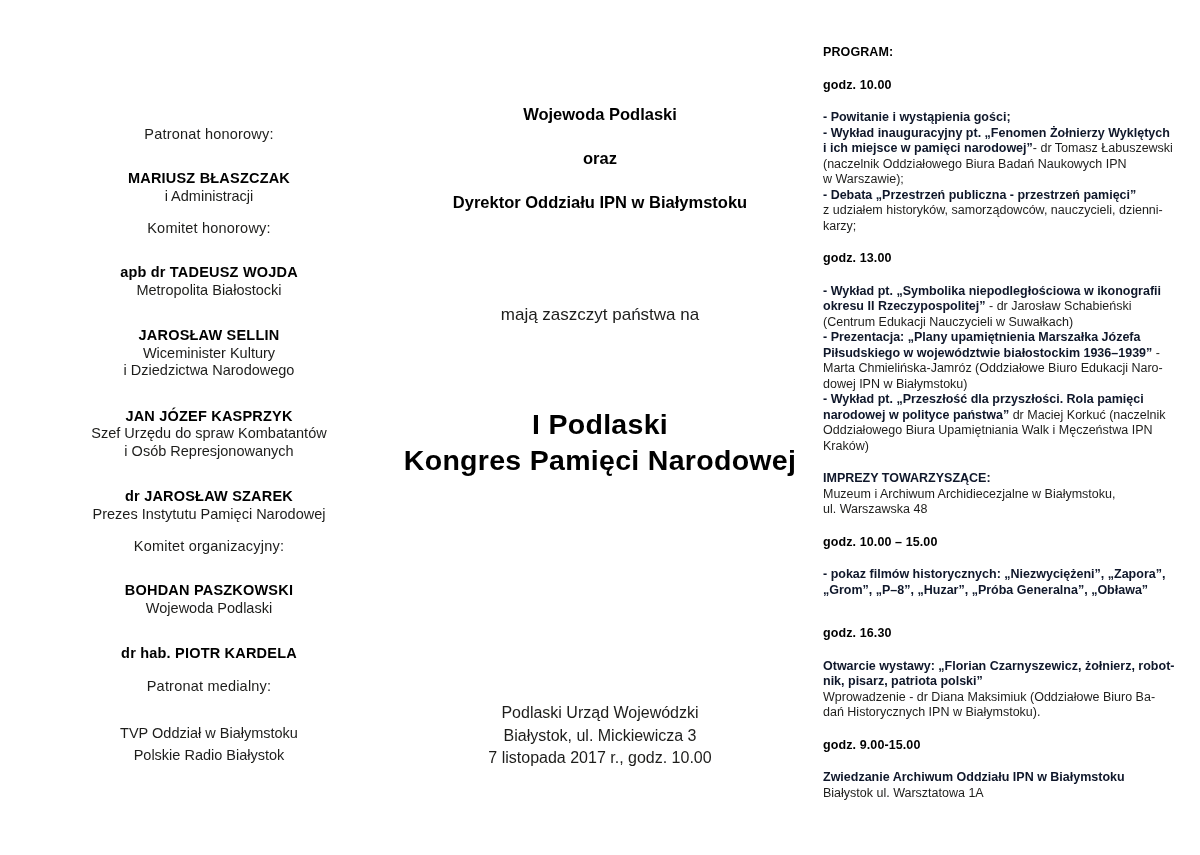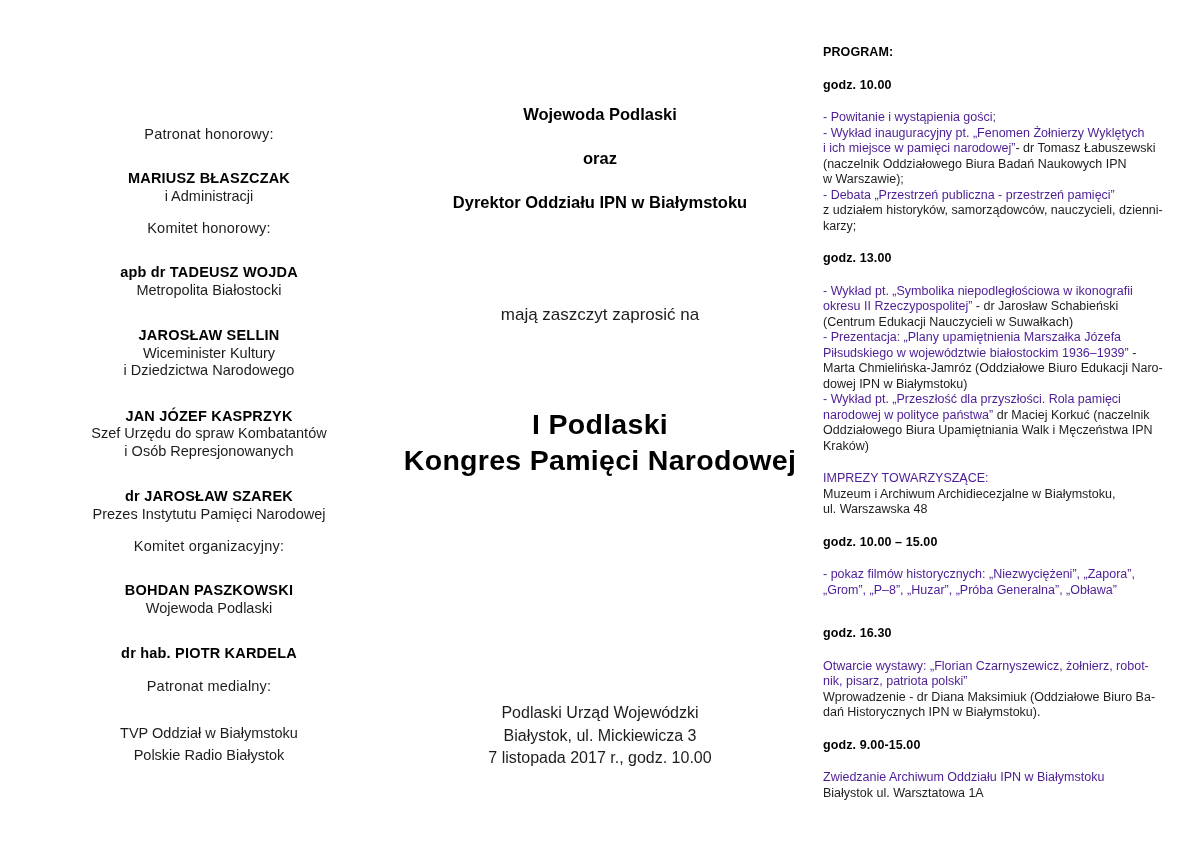--- a/index.html
+++ b/index.html
@@ -44,21 +44,21 @@
   .venue { position:absolute; top:702px; width:100%; font-size:16px; line-height:22.5px; }
 
   
   .right-col {
     position:absolute; left:823px; top:45px; width:372px;
     font-size:12.5px; line-height:15.5px;
   }
   .prog-heading, .prog-time { font-weight:bold; color:#000; margin-bottom:17px; letter-spacing:0.1px; }
   .prog-para { margin-bottom:17px; white-space:pre-line; }
   .prog-para.extra-space { margin-bottom:28px; }
-  .b { font-weight:normal; color:#4c1d95; }
+  .b { font-weight:bold; color:#0f172a; }
 </style>
 </head>
 <body>
 
 <div class="page">
 
   <aside class="left-col" id="left-col">
       <div class="lc-section">
         <div class="lc-heading">Patronat honorowy:</div>
         <div class="lc-entry">
@@ -105,21 +105,21 @@
         </div>
       </div>
     </aside>
 
   <main class="center-col">
     <div class="hosts">
       <div>Wojewoda Podlaski</div>
       <div class="oraz">oraz</div>
       <div>Dyrektor Oddziału IPN w Białymstoku</div>
     </div>
-    <div class="invite">mają zaszczyt zaprosić na</div>
+    <div class="invite">mają zaszczyt państwa na</div>
     <h1 class="title">
       <span>I Podlaski</span><br>
       <span>Kongres Pamięci Narodowej</span>
     </h1>
     <div class="venue" id="venue">
         <div class="venue-line">Podlaski Urząd Wojewódzki</div>
         <div class="venue-line">Białystok, ul. Mickiewicza 3</div>
         <div class="venue-line">7 listopada 2017 r., godz. 10.00</div>
       </div>
   </main>

